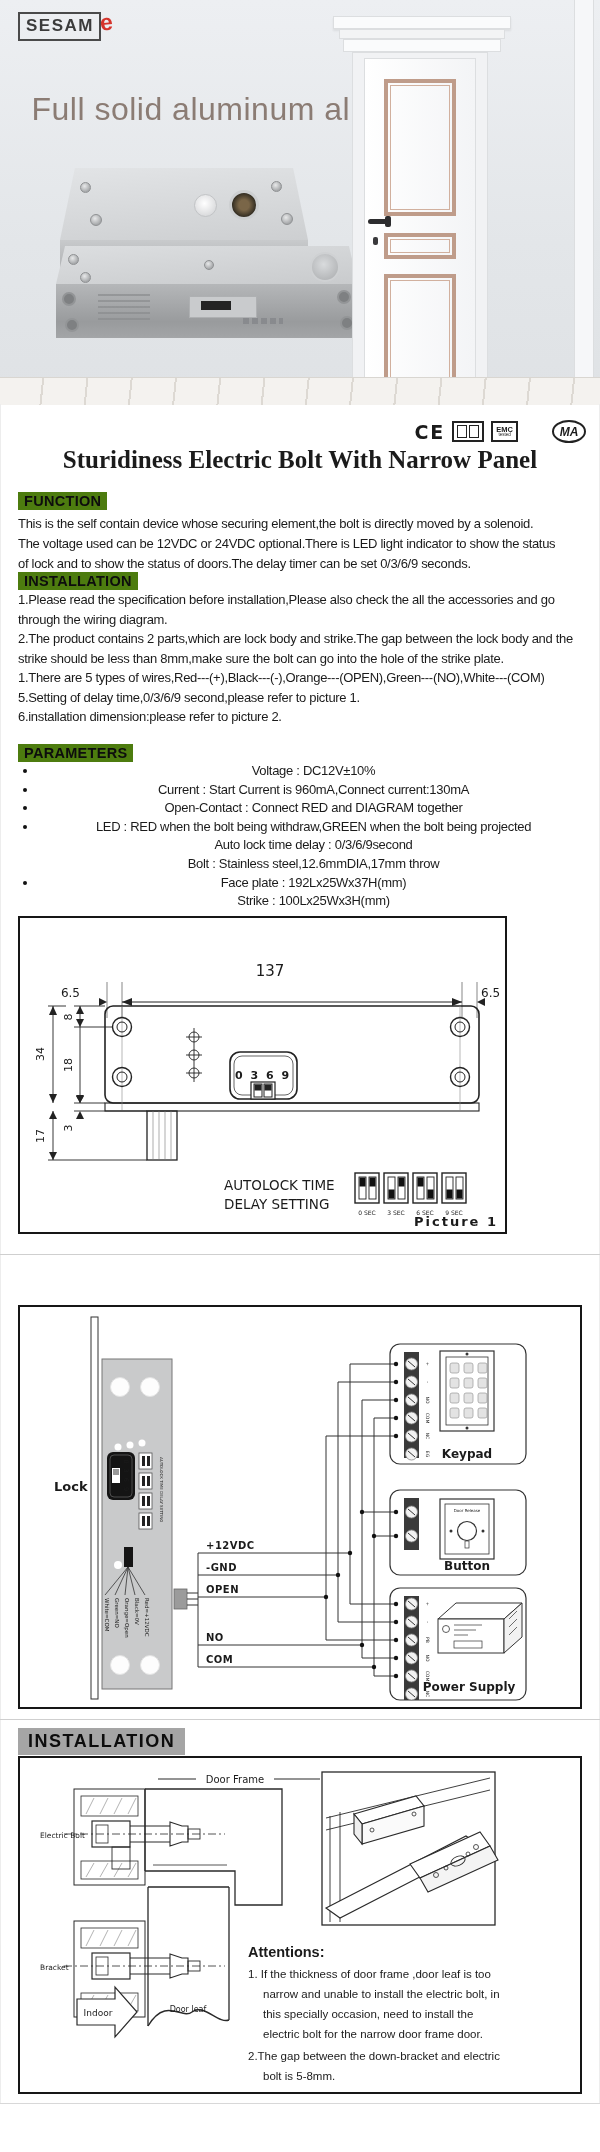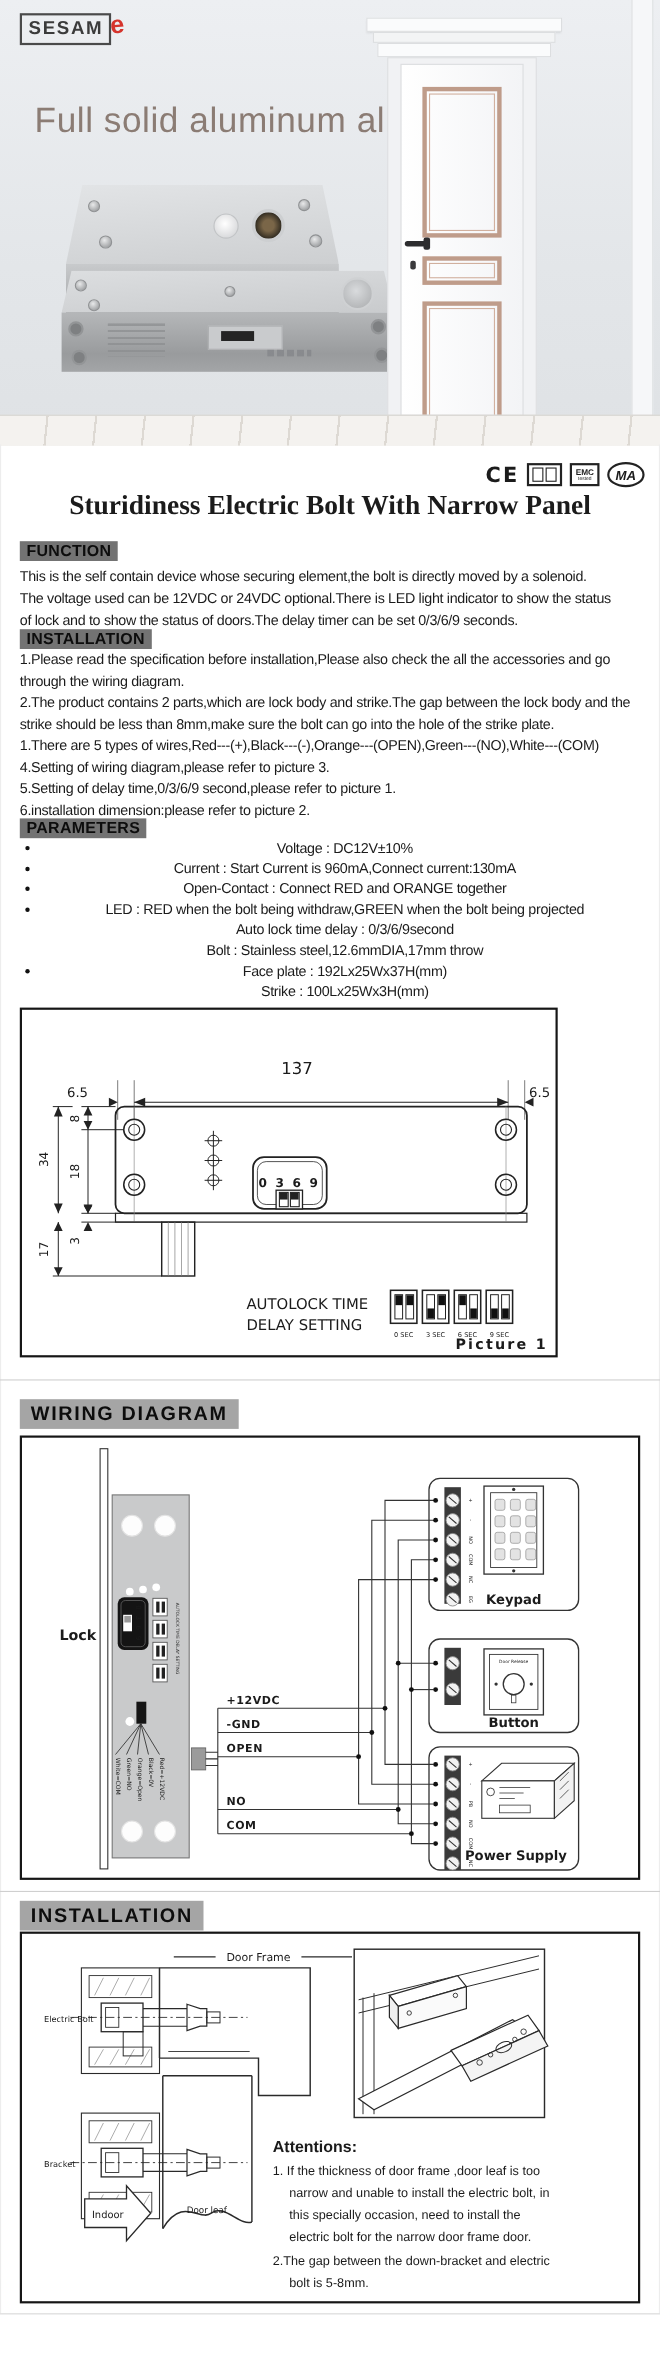--- a/index.html
+++ b/index.html
@@ -42,26 +42,26 @@
 
   .certs{position:absolute;top:420px;right:14px;display:flex;gap:7px;align-items:center;}
   .ce{font-weight:bold;font-size:19px;letter-spacing:2px;font-family:"DejaVu Sans",sans-serif;}
   .cert-box{border:2px solid #222;height:17px;display:flex;align-items:center;}
   .mini-sq{width:8px;height:11px;border:1px solid #222;margin:0 1px;display:inline-block;}
   .emc-cell{display:flex;flex-direction:column;align-items:center;justify-content:center;
             padding:0 3px;line-height:1;}
   .emc-top{font-size:7.5px;font-weight:bold;}
   .emc-bot{font-size:4.5px;}
   .ma{border:2px solid #222;border-radius:50%;width:30px;height:19px;display:flex;align-items:center;
-      justify-content:center;font-weight:bold;font-size:12px;font-style:italic;}
+      justify-content:center;font-weight:bold;font-size:12px;font-style:italic;margin-left:27px;}
 
   .product-title{position:absolute;left:0;top:446px;width:600px;text-align:center;
                  font-family:"Liberation Serif",serif;font-weight:bold;font-size:25px;}
 
-  .sec-label{position:absolute;left:18px;background:#737373;color:#0d0d0d;font-weight:bold;
+  .sec-label{position:absolute;left:18px;background:#4d7c0f;color:#0d0d0d;font-weight:bold;
              font-size:14.5px;padding:1px 6px;letter-spacing:0.3px;}
   .sec-label-big{position:absolute;left:18px;background:#a5a5a5;color:#0d0d0d;font-weight:bold;
                  font-size:18px;padding:3px 10px;letter-spacing:1.5px;}
 
   .bodytext{font-size:13px;letter-spacing:-0.3px;}
   .func-lines{position:absolute;left:18px;top:514px;width:575px;line-height:20px;}
   .inst-list{position:absolute;left:18px;top:590px;width:574px;line-height:19.5px;}
   .param-list{position:absolute;left:20px;top:762px;width:574px;line-height:18.6px;text-align:center;}
   .prow{position:relative;padding-left:13px;}
   .pdot{position:absolute;left:3px;top:7px;width:4px;height:4px;border-radius:50%;background:#111;}
@@ -184,30 +184,29 @@
     <div>This is the self contain device whose securing element,the bolt is directly moved by a solenoid.</div>
     <div>The voltage used can be 12VDC or 24VDC optional.There is LED light indicator to show the status</div>
     <div>of lock and to show the status of doors.The delay timer can be set 0/3/6/9 seconds.</div>
   </div>
 
   <div class="sec-label" style="top:572px;">INSTALLATION</div>
   <div class="inst-list bodytext">
     <div>1.Please read the specification before installation,Please also check the all the accessories and go through the wiring diagram.</div>
     <div>2.The product contains 2 parts,which are lock body and strike.The gap between the lock body and the strike should be less than 8mm,make sure the bolt can go into the hole of the strike plate.</div>
     <div>1.There are 5 types of wires,Red---(+),Black---(-),Orange---(OPEN),Green---(NO),White---(COM)</div>
-    <div>4.Setting of wiring diagram,please refer to picture 3.</div>
     <div>5.Setting of delay time,0/3/6/9 second,please refer to picture 1.</div>
     <div>6.installation dimension:please refer to picture 2.</div>
   </div>
 
   <div class="sec-label" style="top:744px;">PARAMETERS</div>
   <div class="param-list bodytext">
     <div class="prow"><span class="pdot"></span><span>Voltage : DC12V±10%</span></div>
     <div class="prow"><span class="pdot"></span><span>Current : Start Current is 960mA,Connect current:130mA</span></div>
-    <div class="prow"><span class="pdot"></span><span>Open-Contact : Connect RED and ORANGE together</span></div>
+    <div class="prow"><span class="pdot"></span><span>Open-Contact : Connect RED and DIAGRAM together</span></div>
     <div class="prow"><span class="pdot"></span><span>LED : RED when the bolt being withdraw,GREEN  when the bolt being projected</span></div>
     <div class="prow"><span>Auto lock time delay : 0/3/6/9second</span></div>
     <div class="prow"><span>Bolt : Stainless steel,12.6mmDIA,17mm throw</span></div>
     <div class="prow"><span class="pdot"></span><span>Face plate : 192Lx25Wx37H(mm)</span></div>
     <div class="prow"><span>Strike : 100Lx25Wx3H(mm)</span></div>
   </div>
 
   <div class="diagram-box" style="left:18px;top:916px;width:485px;height:314px;">
     <svg width="485" height="314" viewBox="0 0 485 314">
       <g stroke="#222" stroke-width="1" fill="none">
@@ -316,21 +315,20 @@
         <text x="376" y="297" font-size="6" text-anchor="middle" stroke="none">3 SEC</text>
         <text x="405" y="297" font-size="6" text-anchor="middle" stroke="none">6 SEC</text>
         <text x="434" y="297" font-size="6" text-anchor="middle" stroke="none">9 SEC</text>
         <text x="478" y="308" font-size="13" font-weight="bold" text-anchor="end" letter-spacing="2" stroke="none">Picture 1</text>
       </g>
     </svg>
   </div>
 
   <div class="divider" style="top:1254px;"></div>
 
-  <div class="sec-label-big" style="top:1272px;">WIRING DIAGRAM</div>
   <div class="diagram-box" style="left:18px;top:1305px;width:560px;height:400px;">
     <svg width="560" height="400" viewBox="0 0 560 400">
       <g stroke="#333" fill="none" stroke-width="1">
 
         <text x="34" y="184" font-size="13" font-weight="bold" stroke="none">Lock</text>
         <rect x="71" y="10" width="7" height="382" fill="#fff"></rect>
         <rect x="82" y="52" width="70" height="330" fill="#c9cacb" stroke="#777"></rect>
         <circle cx="100" cy="80" r="9.5" fill="#fdfdfd" stroke="#e3e3e3"></circle>
         <circle cx="130" cy="80" r="9.5" fill="#fdfdfd" stroke="#e3e3e3"></circle>
         <circle cx="98" cy="140" r="3.5" fill="#fff" stroke="none"></circle>

